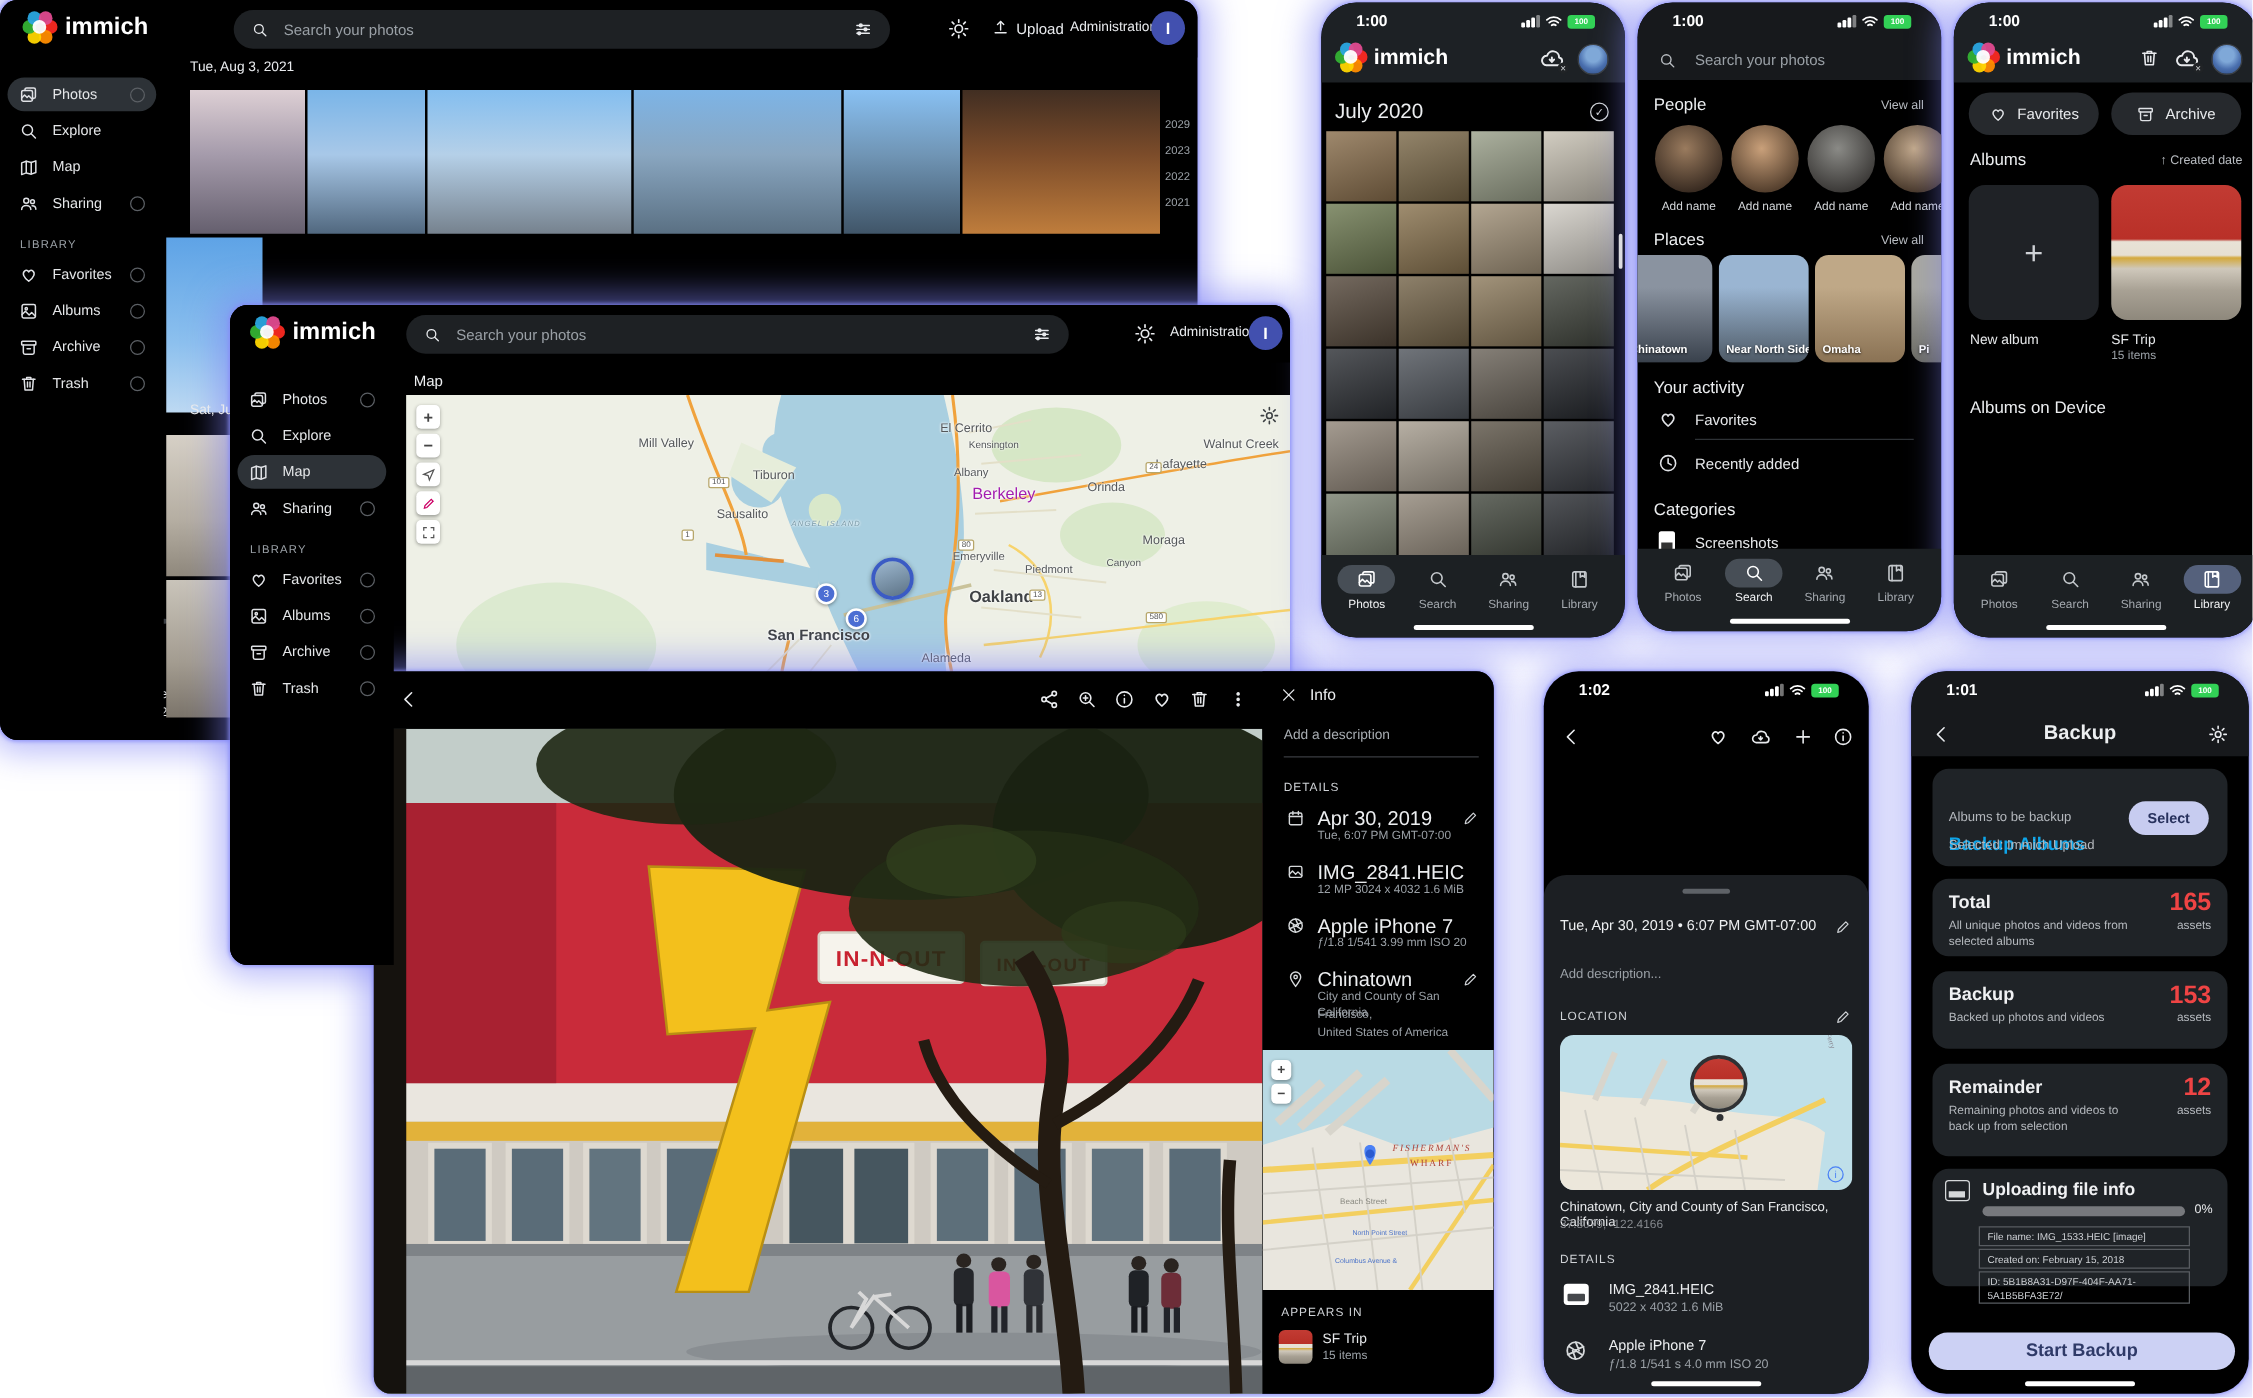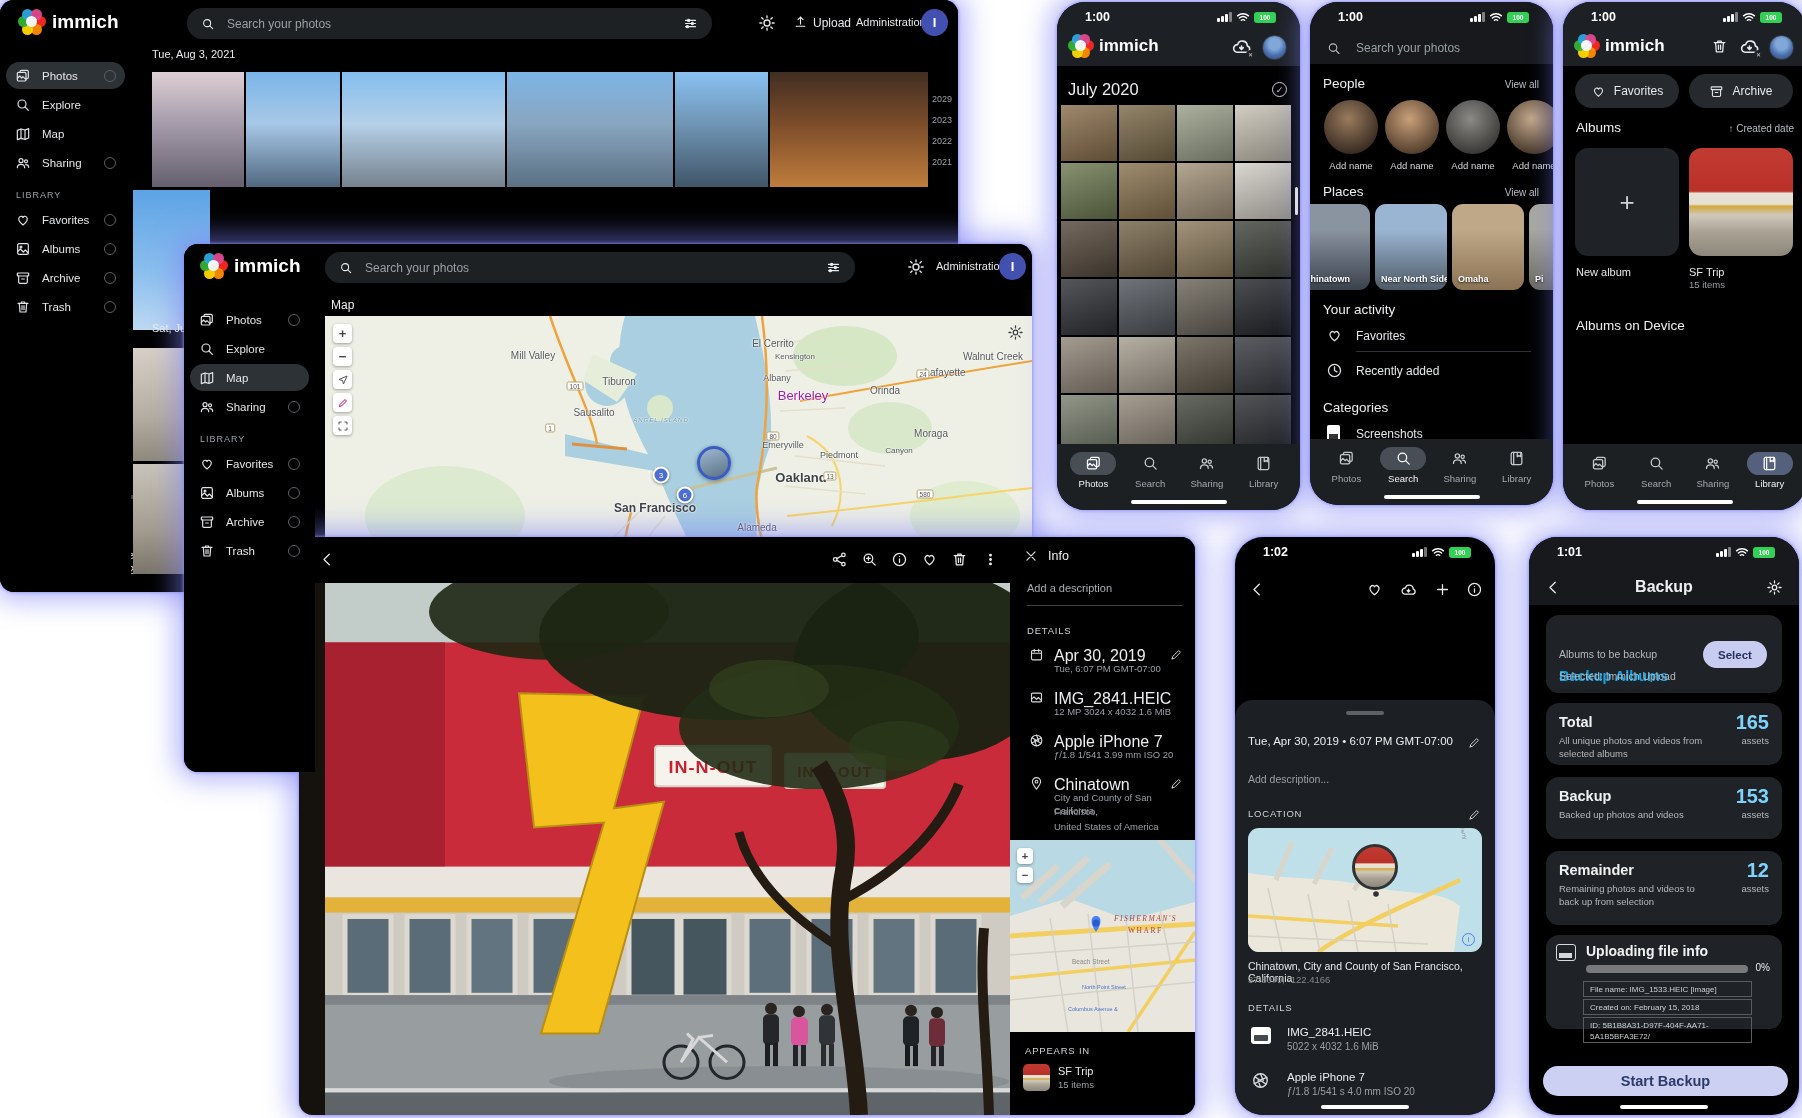--- a/index.html
+++ b/index.html
@@ -106,21 +106,21 @@
   .seclabel { position:absolute; font-size:13.5px; color:#eceef0; }
   .viewall { position:absolute; font-size:10px; color:#b9bdc2; }
   .prow-icon { position:absolute; width:17px; height:17px; color:#dfe1e5; }
   .prow-text { position:absolute; font-size:12px; color:#e6e8ea; }
   .pillbtn { position:absolute; background:#26292d; border-radius:17px; display:flex; align-items:center; justify-content:center;
              gap:8px; font-size:12px; color:#e8eaed; }
   .pillbtn .sicon { flex:0 0 15px; width:15px; height:15px; }
   .ecard { position:absolute; left:17px; width:236px; background:#1f2327; border-radius:13px; }
   .stat-title { position:absolute; left:13px; top:11px; font-size:14.5px; font-weight:bold; color:#f0f1f3; }
   .stat-desc { position:absolute; left:13px; top:32px; width:150px; font-size:9.5px; color:#b4b8bd; line-height:1.35; }
-  .stat-val { position:absolute; right:13px; top:8px; font-size:20px; font-weight:bold; color:#7dd3fc; }
+  .stat-val { position:absolute; right:13px; top:8px; font-size:20px; font-weight:bold; color:#ef4444; }
   .stat-unit { position:absolute; right:13px; top:32px; font-size:9.5px; color:#b4b8bd; }
   .filebox { position:absolute; left:37px; right:30px; border:1px solid #585c61; font-size:8px; color:#cdd0d4;
              padding:3px 6px; line-height:1.35; white-space:nowrap; overflow:hidden; }
 </style>
 </head>
 <body>
 
 <div id="canvas">
 
   <div class="window" id="win1" style="left:0;top:0;width:958px;height:592px;">

